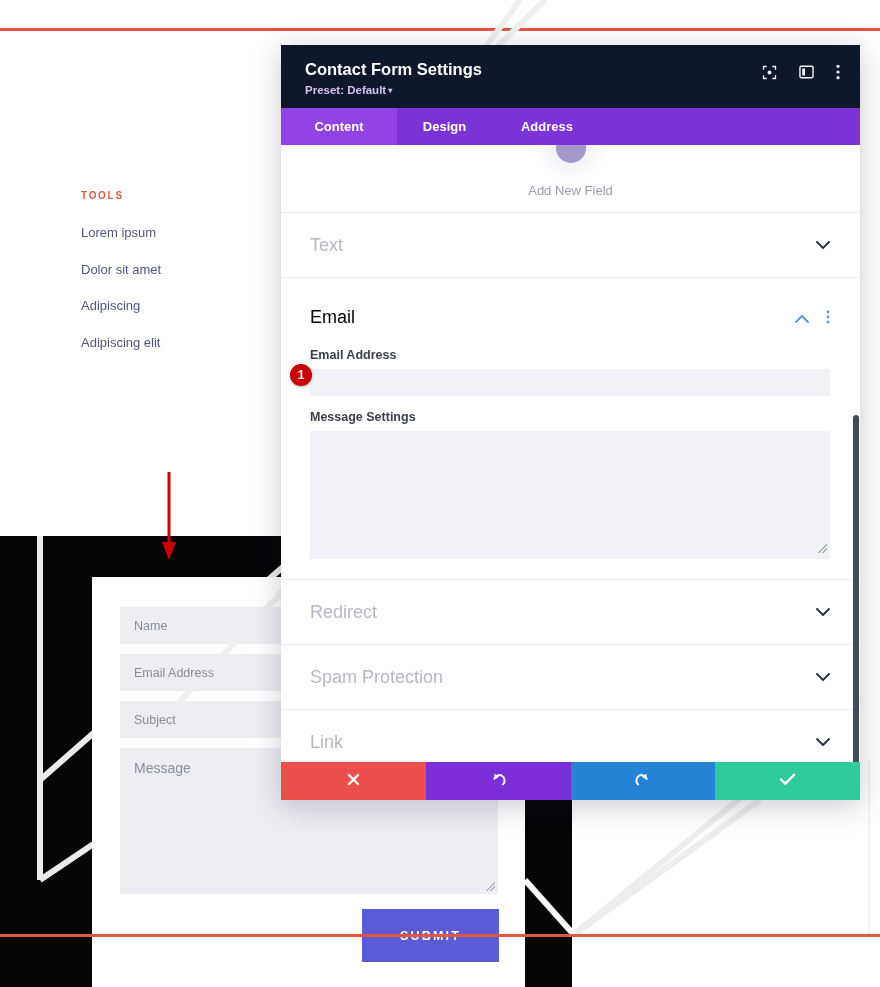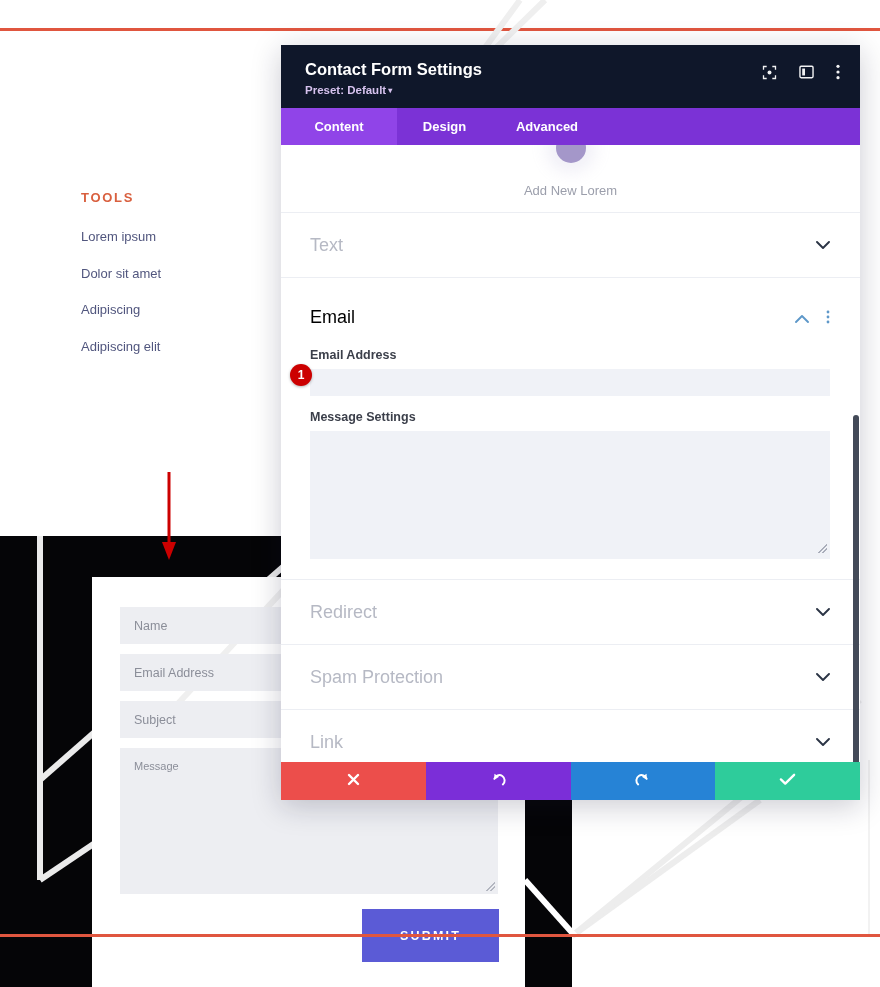--- a/index.html
+++ b/index.html
@@ -33,39 +33,39 @@
   .hero-black-right {
     position:absolute; left:525px; top:536px; width:47px; height:451px;
     background:#050507;
   }
 
   
   .deco { position:absolute; inset:0; pointer-events:none; }
 
   .tools-block { position:absolute; left:81px; top:190px; width:190px; }
   .tools-title {
-    font-size:13px; font-weight:bold; letter-spacing:1.7px;
+    font-size:10px; font-weight:bold; letter-spacing:1.7px;
     color:#d9603f; margin-bottom:24px;
   }
   .tools-link {
     display:block; font-size:13px; color:#51567e;
     margin-bottom:21px; text-decoration:none; line-height:1.2;margin-top:16px;
   }
 
   
   .fe-form { position:absolute; left:120px; top:607px; width:378px; }
   .fe-input {
     width:100%; height:37px; background:#edeef2;
     border:none; font-size:12.5px; color:#8b8e99;
     padding:0 14px; display:flex; align-items:center;
     margin-bottom:10px; font-family:"Liberation Sans", sans-serif;
   }
   .fe-textarea {
     width:100%; height:146px; background:#edeef2;
-    font-size:11px; color:#8b8e99; padding:12px 14px;
+    font-size:14px; color:#8b8e99; padding:12px 14px;
     position:relative;
   }
   .fe-resize {
     position:absolute; right:3px; bottom:3px; width:9px; height:9px;
     background:
       linear-gradient(135deg, transparent 45%, #b3b6c0 45%, #b3b6c0 57%, transparent 57%),
       linear-gradient(135deg, transparent 68%, #b3b6c0 68%, #b3b6c0 80%, transparent 80%);
   }
   .fe-submit {
     position:absolute; left:362px; top:909px;
@@ -292,28 +292,28 @@
             <circle cx="2" cy="8" r="1.6" fill="#ffffff"></circle>
             <circle cx="2" cy="13.7" r="1.6" fill="#ffffff"></circle>
           </svg>
         </span>
       </div>
     </div>
 
     <div class="tabs">
       <div class="tab active">Content</div>
       <div class="tab">Design</div>
-      <div class="tab">Advanced</div>
+      <div class="tab">Address</div>
     </div>
 
     <div class="modal-body">
 
       <div class="addfield">
         <span class="addfield-circle"></span>
-        <span class="addfield-label">Add New Lorem</span>
+        <span class="addfield-label">Add New Field</span>
       </div>
 
       <div class="acc-row">
         <span class="acc-title">Text</span>
         <span class="chev">
           <svg width="14" height="9" viewBox="0 0 14 9">
             <polyline points="1,1 7,7 13,1" fill="none" stroke="#2b3445" stroke-width="1.9" stroke-linecap="round" stroke-linejoin="round"></polyline>
           </svg>
         </span>
       </div>

